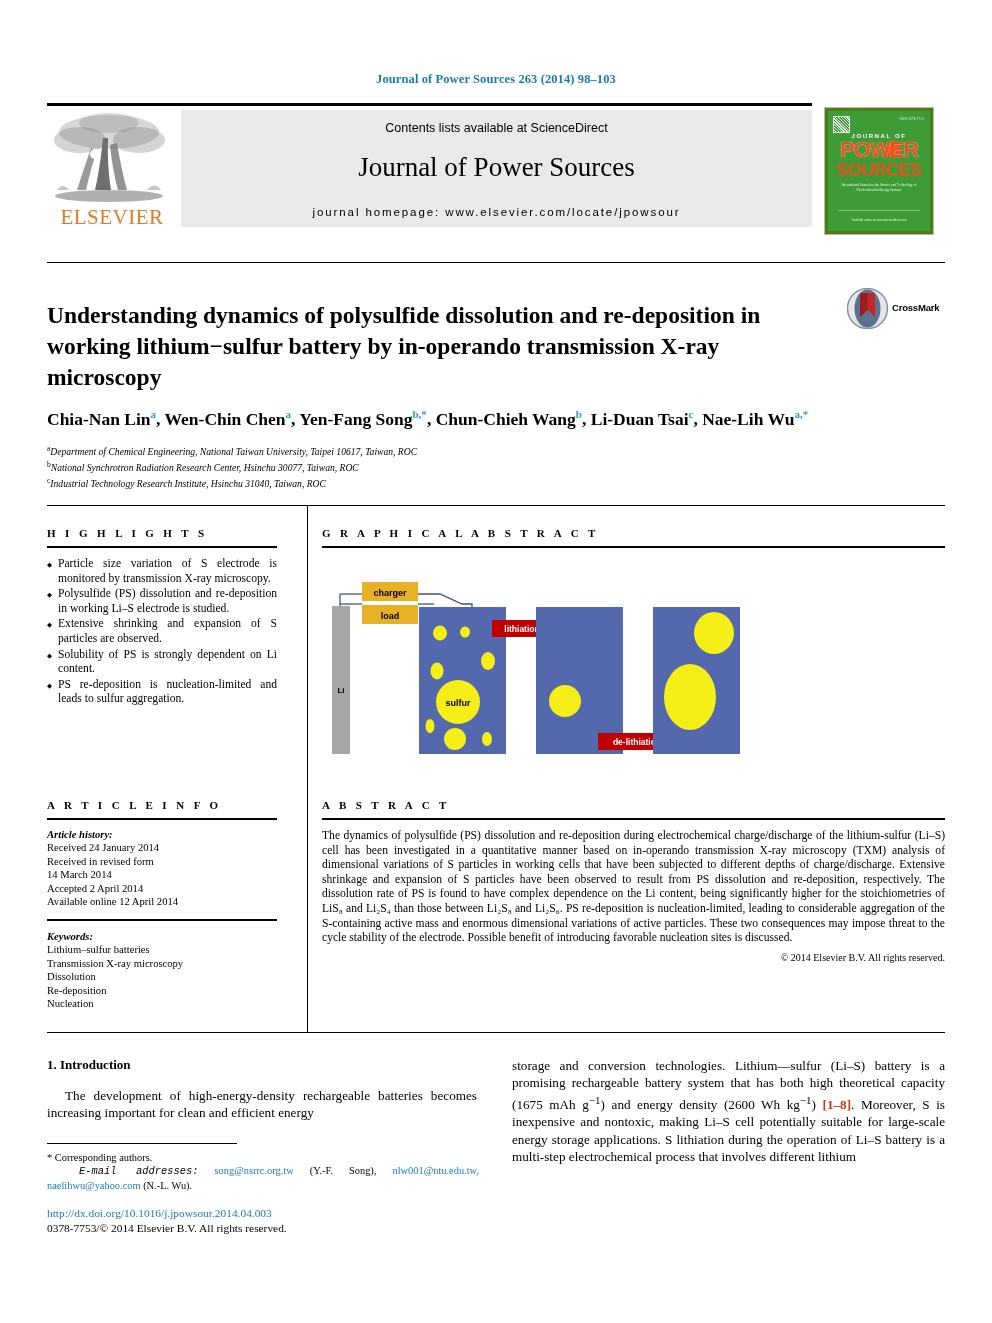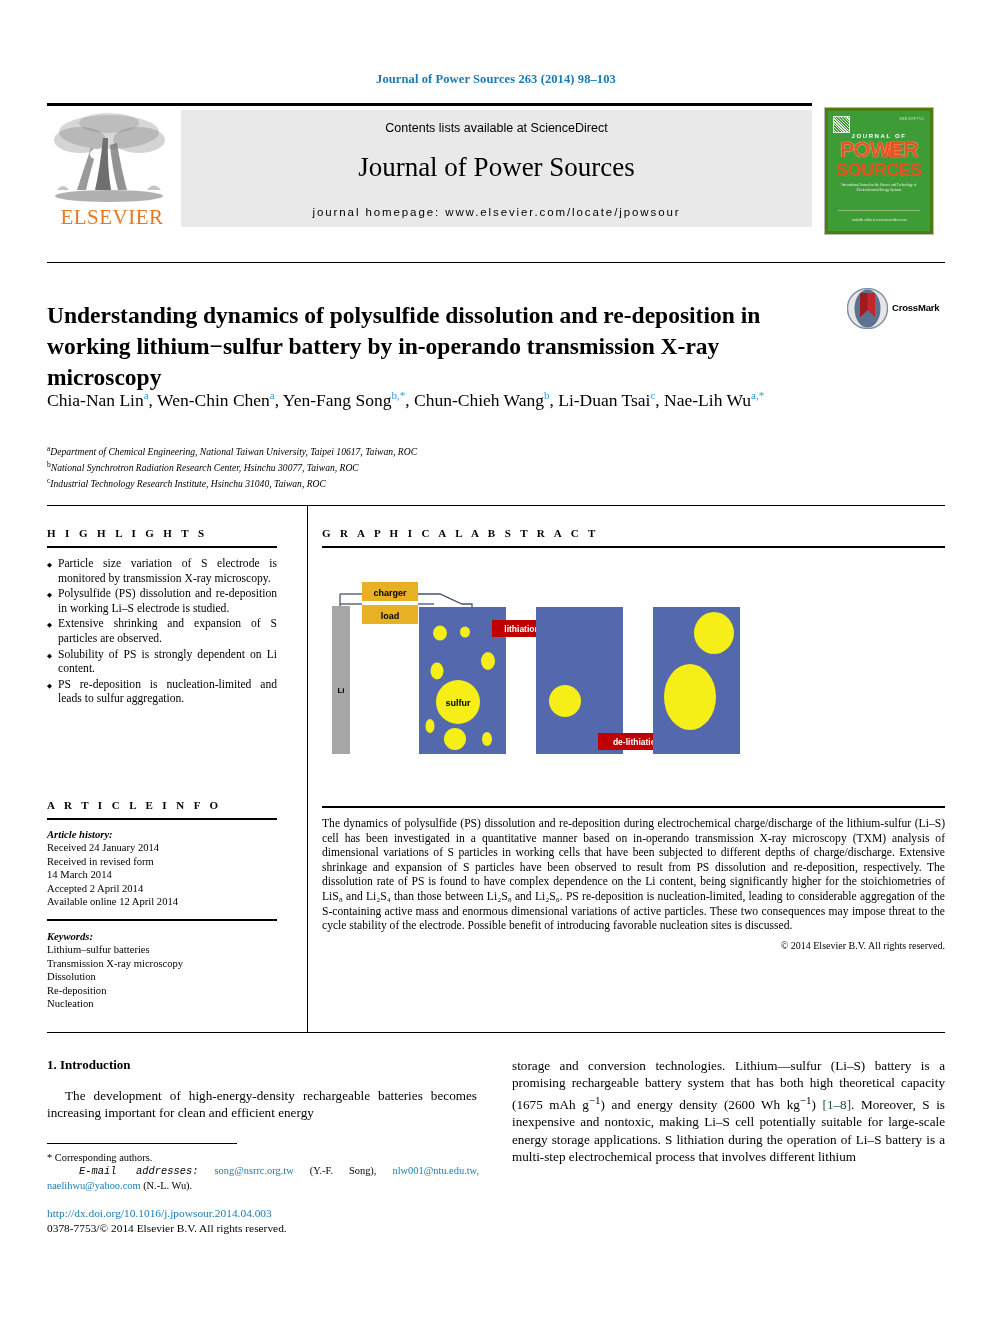--- a/index.html
+++ b/index.html
@@ -80,22 +80,22 @@
   .title {
     position:absolute; left:47px; top:284px; width:790px;
     font-size:23.5px; line-height:31px; font-family:"Liberation Serif", serif;
   }
   .crossmark { position:absolute; left:847px; top:288px; width:96px; height:44px; }
   .cm-badge { position:absolute; left:0; top:0; width:41px; height:41px; }
   .cm-text { position:absolute; left:45px; top:14px; font-size:9.5px; font-weight:bold;
              font-family:"Liberation Sans", sans-serif; letter-spacing:-.2px;}
 
   .authors {
-    position:absolute; left:47px; top:384px; width:880px;
-    font-size:17.5px; line-height:23px;
+    position:absolute; left:47px; top:398px; width:880px;
+    font-size:17.5px; line-height:32px;font-weight:bold;
   }
   .sup { font-size:11px; color:#2e9bd6; vertical-align:super; }
   .affils {
     position:absolute; left:47px; top:443px; width:880px;
     font-size:9.6px; line-height:12.6px; font-style:italic;
   }
   .affils .m { vertical-align:super; font-size:7.5px; font-style:normal; }
 
   
   .block-rule-a { position:absolute; left:47px; top:505px; width:898px; height:1px; background:#000; }
@@ -125,21 +125,21 @@
 
   
   .gfx { position:absolute; left:0px; top:22px; width:623px; height:205px; }
 
   
   .sec1 { position:absolute; left:47px; top:1057px; width:430px; }
   .sec1 h2 { font-size:13px; margin:0; font-weight:bold; font-family:"Liberation Serif",serif;}
   .sec1 p { font-size:13.2px; line-height:17.3px; text-align:justify; margin:14px 0 0 0; text-indent:18px;}
   .col2 { position:absolute; left:512px; top:1057px; width:433px;
           font-size:13.2px; line-height:17.3px; text-align:justify;}
-  .ref { color:#14532d; }
+  .ref { color:#c2410c;font-weight:bold; }
 
   .foot-rule { position:absolute; left:47px; top:1143px; width:190px; height:1px; background:#000;}
   .foot { position:absolute; left:47px; top:1151px; width:432px; font-size:10.4px; line-height:13.4px; text-align:justify;}
   .foot .lbl { font-style:italic;font-family:Liberation Mono, monospace; }
   .lnk { color:#1a7ab5; }
   .doi { position:absolute; left:47px; top:1206px; width:432px; font-size:11.4px; line-height:15px;}
 </style>
 </head>
 <body>
 
@@ -312,20 +312,21 @@
 
       <rect x="331" y="58" width="87" height="156" fill="#5468ae"></rect>
       <g fill="#f5ee17">
         <ellipse cx="392" cy="84" rx="20" ry="21"></ellipse>
         <ellipse cx="368" cy="148" rx="26" ry="33"></ellipse>
       </g>
     </svg>
   </div>
 
   <div class="ab-wrap">
+    <div class="sechead">A B S T R A C T</div>
     <div class="sechead-rule"></div>
     <div class="ab-body">The dynamics of polysulfide (PS) dissolution and re-deposition during electrochemical charge/discharge of the lithium-sulfur (Li–S) cell has been investigated in a quantitative manner based on in-operando transmission X-ray microscopy (TXM) analysis of dimensional variations of S particles in working cells that have been subjected to different depths of charge/discharge. Extensive shrinkage and expansion of S particles have been observed to result from PS dissolution and re-deposition, respectively. The dissolution rate of PS is found to have complex dependence on the Li content, being significantly higher for the stoichiometries of LiS₈ and Li₂S₄ than those between Li₂S₈ and Li₂S₆. PS re-deposition is nucleation-limited, leading to considerable aggregation of the S-containing active mass and enormous dimensional variations of active particles. These two consequences may impose threat to the cycle stability of the electrode. Possible benefit of introducing favorable nucleation sites is discussed.</div>
     <div class="ab-copy">© 2014 Elsevier B.V. All rights reserved.</div>
   </div>
 
   <div class="sec1">
     <h2>1. Introduction</h2>
     <p>The development of high-energy-density rechargeable batteries becomes increasing important for clean and efficient energy</p>
   </div>
 

